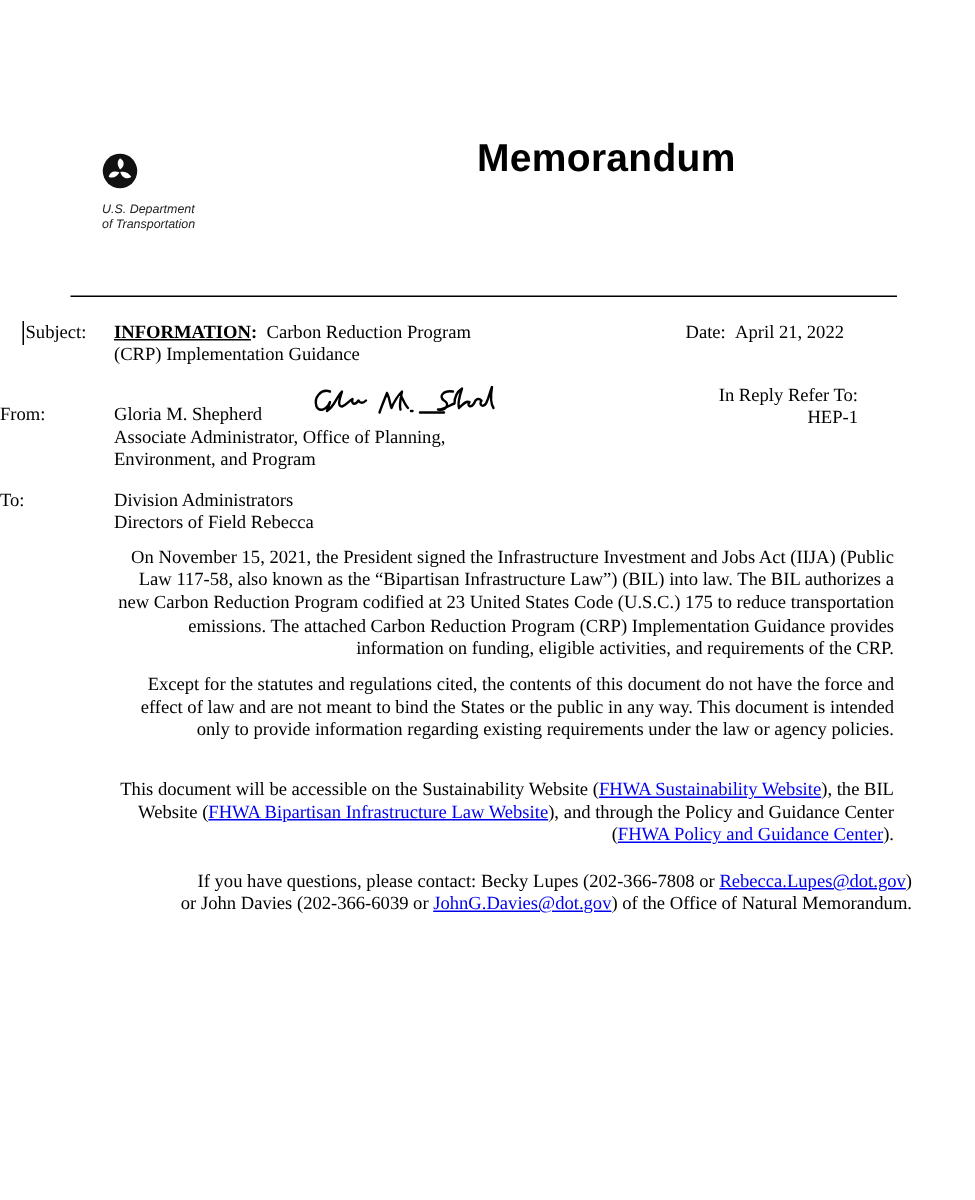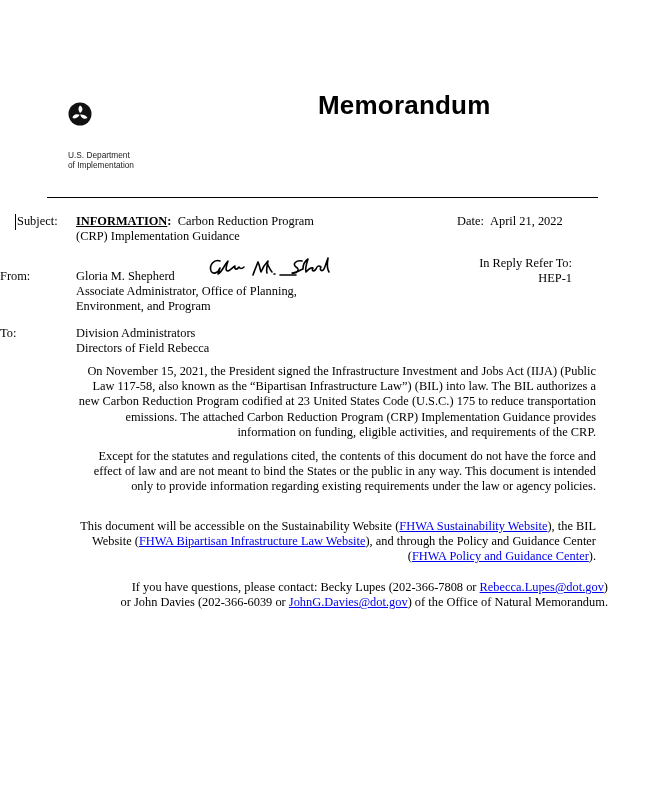--- a/index.html
+++ b/index.html
@@ -2,21 +2,21 @@
 <html><head>
 <meta charset="utf-8">
 <style>
   html, body { margin: 0; padding: 0; background: #ffffff; }
   body { width: 650px; height: 800px; position: relative; overflow: hidden;
          font-family: "Liberation Serif", "DejaVu Serif", serif; color: #000; }
   .abs { position: absolute; }
   .serif { font-family: "Liberation Serif", serif; font-size: 12.4px; line-height: 15px; }
   .logo { left: 68px; top: 102px; width: 110px; }
   .logo-mark { width: 24px; height: 24px; display: block; }
-  .logo-dept { font-family: "Liberation Sans", sans-serif; font-size: 8.3px; line-height: 10px; margin-top: 24px; color: #222; }
+  .logo-dept { font-family: "Liberation Sans", sans-serif; font-size: 8.3px; line-height: 10px; margin-top: 8px; color: #222; font-style: italic; }
   .logo-fhwa { font-family: "Liberation Sans", sans-serif; font-weight: bold; font-size: 8.6px; line-height: 10px; margin-top: 4px; color: #111; }
   .memo-title { left: 318px; top: 90px; font-family: "Liberation Sans", sans-serif; font-weight: bold; font-size: 26px; letter-spacing: 0.2px; }
   .hrule { left: 47px; top: 197px; width: 551px; height: 0; border-top: 1.5px solid #000; }
   .label { text-align: left; width: 58px; }
   .cursor-bar { left: 15px; top: 214px; width: 1px; height: 16px; background: #000; }
   .bold-u { font-weight: bold; text-decoration: underline; }
   .bold { font-weight: bold; }
   .para { left: 76px; width: 520px; font-family: "Liberation Serif", serif; font-size: 12.4px; line-height: 15.2px; }
   .para p { margin: 0; text-align: right; }
   a.lnk { color: #0000ee; text-decoration: underline; }
@@ -27,21 +27,21 @@
 
 <div class="abs logo">
   <svg class="logo-mark" viewBox="0 0 24 24">
     <circle cx="12" cy="12" r="11.5" fill="#111"></circle>
     <path d="M12 3.5 C15.5 5.5 15 9 12 11 C10.5 8.5 9.5 6 12 3.5Z" fill="#fff"></path>
     <path d="M19.5 16 C16 18 13 16 12.2 12.6 C15 12.4 17.6 13 19.5 16Z" fill="#fff"></path>
     <path d="M4.5 16 C5 12.5 8.2 11.5 11.6 12.8 C10.2 15.4 8 17.2 4.5 16Z" fill="#fff"></path>
   </svg>
   <div class="logo-dept">
     <div>U.S. Department</div>
-    <div>of Implementation</div>
+    <div>of Transportation</div>
   </div>
 </div>
 
 <div class="abs memo-title">Memorandum</div>
 
 <div class="abs hrule"></div>
 
 <div class="abs cursor-bar"></div>
 <div class="abs serif" style="left:17px; top:214px;">Subject:</div>
 <div class="abs serif" style="left:76px; top:214px;">

